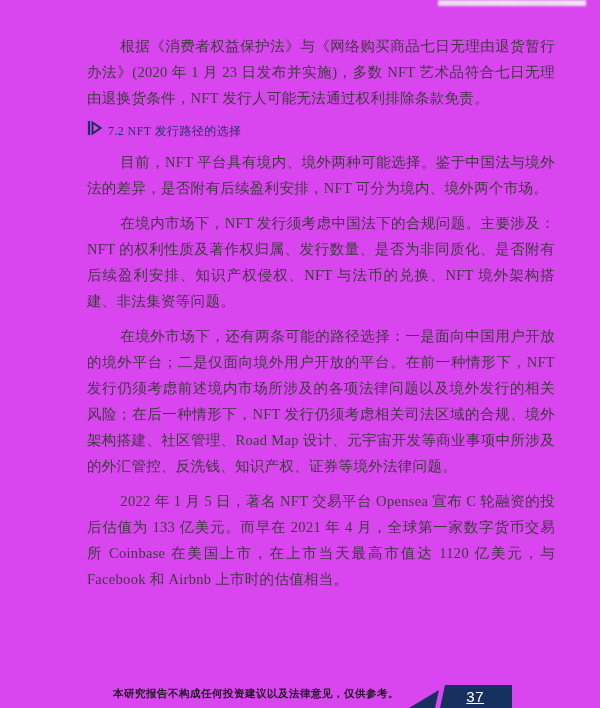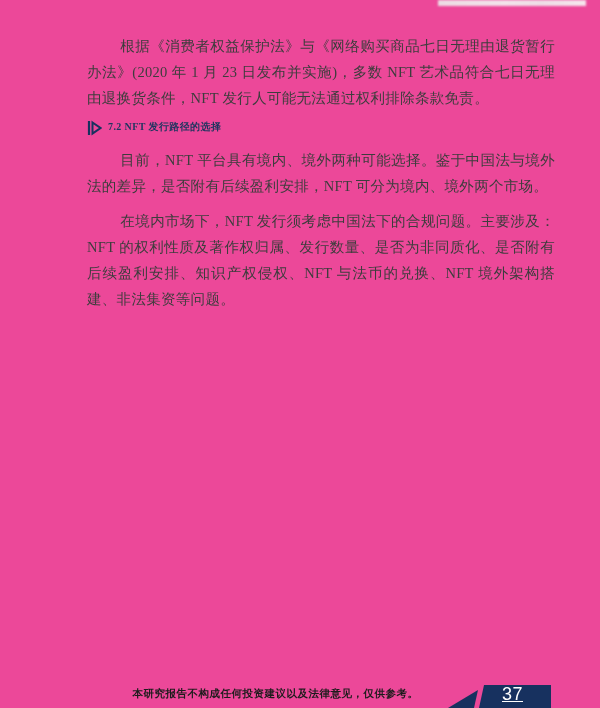--- a/index.html
+++ b/index.html
@@ -1,20 +1,20 @@
 <!DOCTYPE html>
 <html><head>
 <meta charset="utf-8">
 <style>
   html, body { margin: 0; padding: 0; background: #ffffff; }
   .page {
     position: relative;
     width: 600px;
     height: 708px;
-    background: #ec4899;
+    background: #d946ef;
     overflow: hidden;
     font-family: "Liberation Serif", "DejaVu Serif", serif;
     color: #3d3d3d;
   }
   
   .header-remnant {
     position: absolute;
     top: 0; left: 438px;
     width: 148px; height: 6px;
     background: linear-gradient(90deg, #ededed 0%, #f3f3f3 45%, #eeeeee 70%, #f7f7f7 100%);
@@ -31,33 +31,33 @@
     margin: 0 0 9px 0;
     font-size: 14.5px;
     line-height: 26px;
     text-align: justify;
     text-indent: 2.3em;
     letter-spacing: 0.3px;
     color: #3d3d3d;
   }
   .section-heading {
     display: flex;
-    align-items: flex-start;
+    align-items: flex-end;
     gap: 6px;
     margin: 6px 0 9px 0;
-    font-size: 10px;
-    font-weight: bold;
+    font-size: 12px;
+    font-weight: normal;
     color: #1c355f;
     letter-spacing: 0.4px;
   }
   .flag-icon { flex: 0 0 auto; display: inline-block; }
   .footer-bar {
     position: absolute;
     left: 0; bottom: 0;
-    width: 551px; height: 30px;
+    width: 500px; height: 30px; padding-left: 12px;
   }
   .disclaimer {
     position: absolute;
     left: 0; right: 0;
     bottom: 7px;
     text-align: center;
     font-family: "Liberation Sans", "DejaVu Sans", sans-serif;
     font-size: 10.5px;
     font-weight: 600;
     color: #1c1c1c;
@@ -67,21 +67,21 @@
     position: absolute;
     right: 0; bottom: 0;
     width: 110px; height: 24px;
   }
   .page-badge svg { position: absolute; right: 0; bottom: 0; display: block; }
   .page-number {
     position: absolute;
     right: 28px; bottom: 3px;
     color: #ffffff;
     font-family: "Liberation Sans", "DejaVu Sans", sans-serif;
-    font-size: 18px;
+    font-size: 15px;
     letter-spacing: 0.5px;
     text-decoration: underline;
   }
 </style>
 </head>
 <body>
 
 <div class="page">
 
   <div class="header-remnant"></div>
@@ -95,22 +95,24 @@
         <svg width="15" height="16" viewBox="0 0 15 16">
           <line x1="2" y1="1" x2="2" y2="15" stroke="#17315f" stroke-width="2.2"></line>
           <polygon points="5.5,2.5 13.5,8 5.5,13.5" fill="none" stroke="#17315f" stroke-width="2"></polygon>
         </svg>
       </span>
       <span>7.2  NFT 发行路径的选择</span>
     </h2>
 
     <p class="body-para">目前，NFT 平台具有境内、境外两种可能选择。鉴于中国法与境外法的差异，是否附有后续盈利安排，NFT 可分为境内、境外两个市场。</p>
     <p class="body-para">在境内市场下，NFT 发行须考虑中国法下的合规问题。主要涉及：NFT 的权利性质及著作权归属、发行数量、是否为非同质化、是否附有后续盈利安排、知识产权侵权、NFT 与法币的兑换、NFT 境外架构搭建、非法集资等问题。</p>
+    <p class="body-para">在境外市场下，还有两条可能的路径选择：一是面向中国用户开放的境外平台；二是仅面向境外用户开放的平台。在前一种情形下，NFT 发行仍须考虑前述境内市场所涉及的各项法律问题以及境外发行的相关风险；在后一种情形下，NFT 发行仍须考虑相关司法区域的合规、境外架构搭建、社区管理、Road Map 设计、元宇宙开发等商业事项中所涉及的外汇管控、反洗钱、知识产权、证券等境外法律问题。</p>
 
 
+    <p class="body-para">2022 年 1 月 5 日，著名 NFT 交易平台 Opensea 宣布 C 轮融资的投后估值为 133 亿美元。而早在 2021 年 4 月，全球第一家数字货币交易所 Coinbase 在美国上市，在上市当天最高市值达 1120 亿美元，与 Facebook 和 Airbnb 上市时的估值相当。</p>
 
   </main>
 
   <footer class="footer-bar">
     <div class="disclaimer">本研究报告不构成任何投资建议以及法律意见，仅供参考。</div>
     <div class="page-badge">
       <svg width="110" height="24" viewBox="0 0 110 24">
         <polygon points="7,24 37,6 33,24" fill="#17315f"></polygon>
         <polygon points="43,1 110,1 110,24 38,24" fill="#17315f"></polygon>
       </svg>

